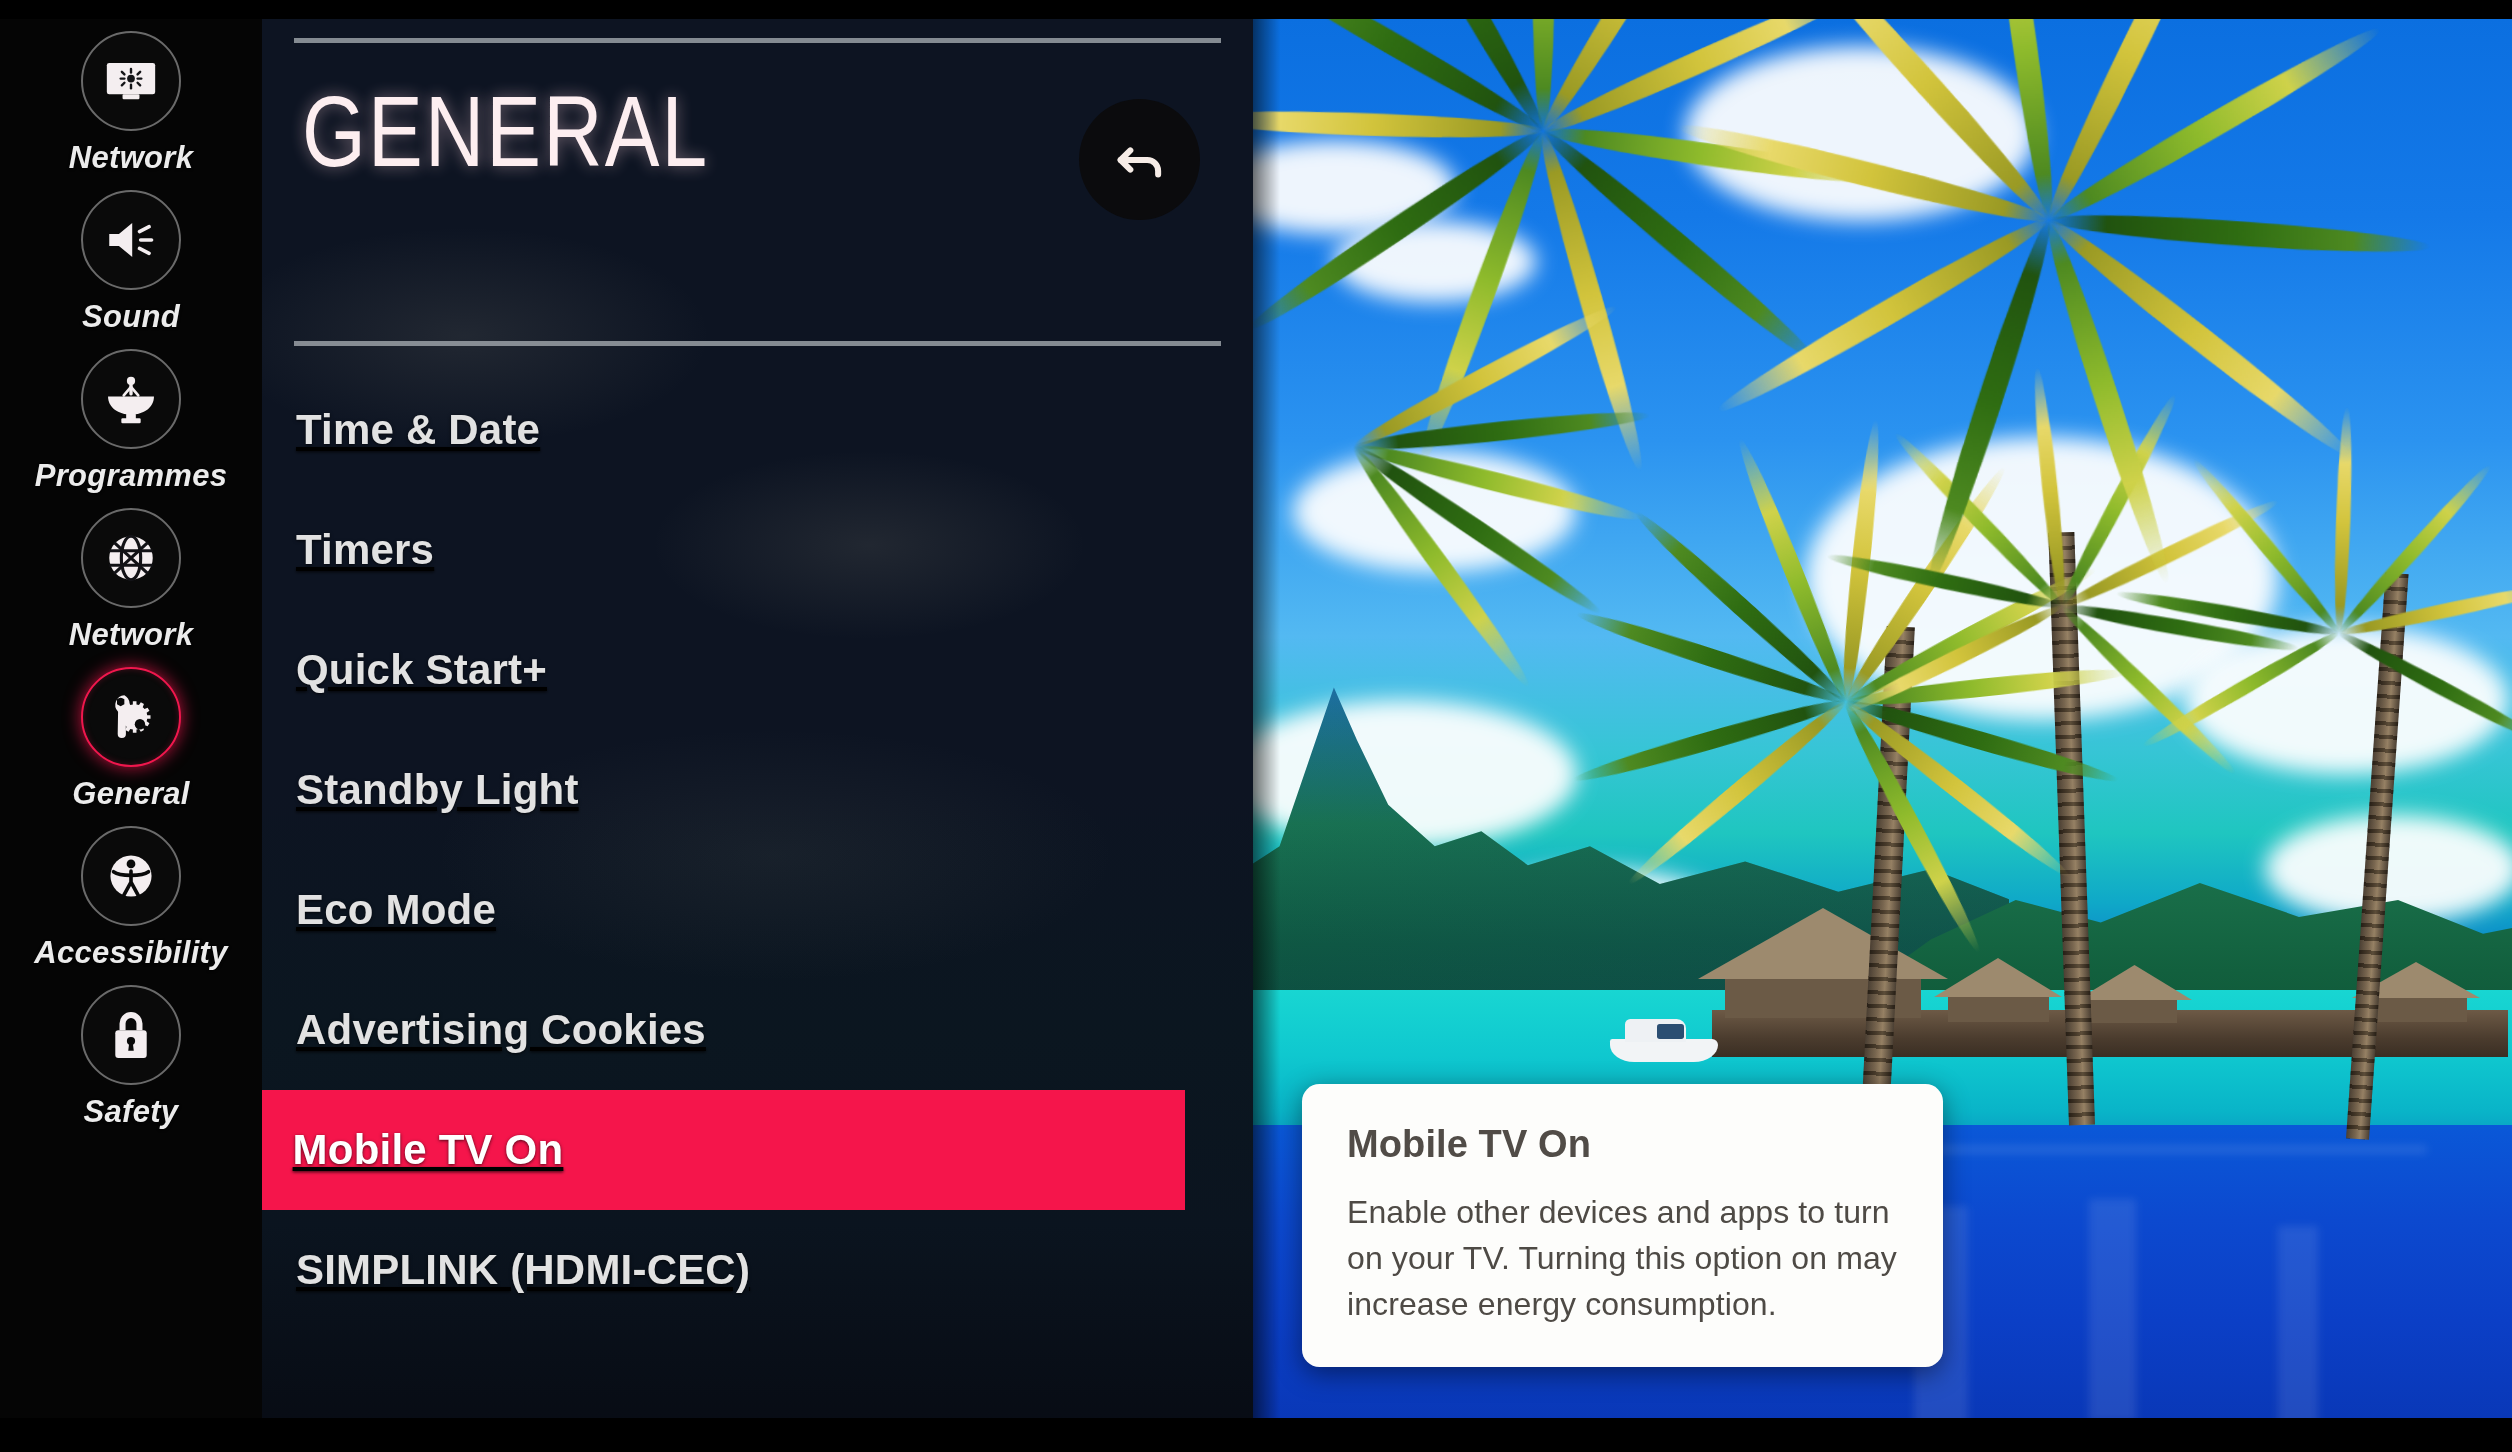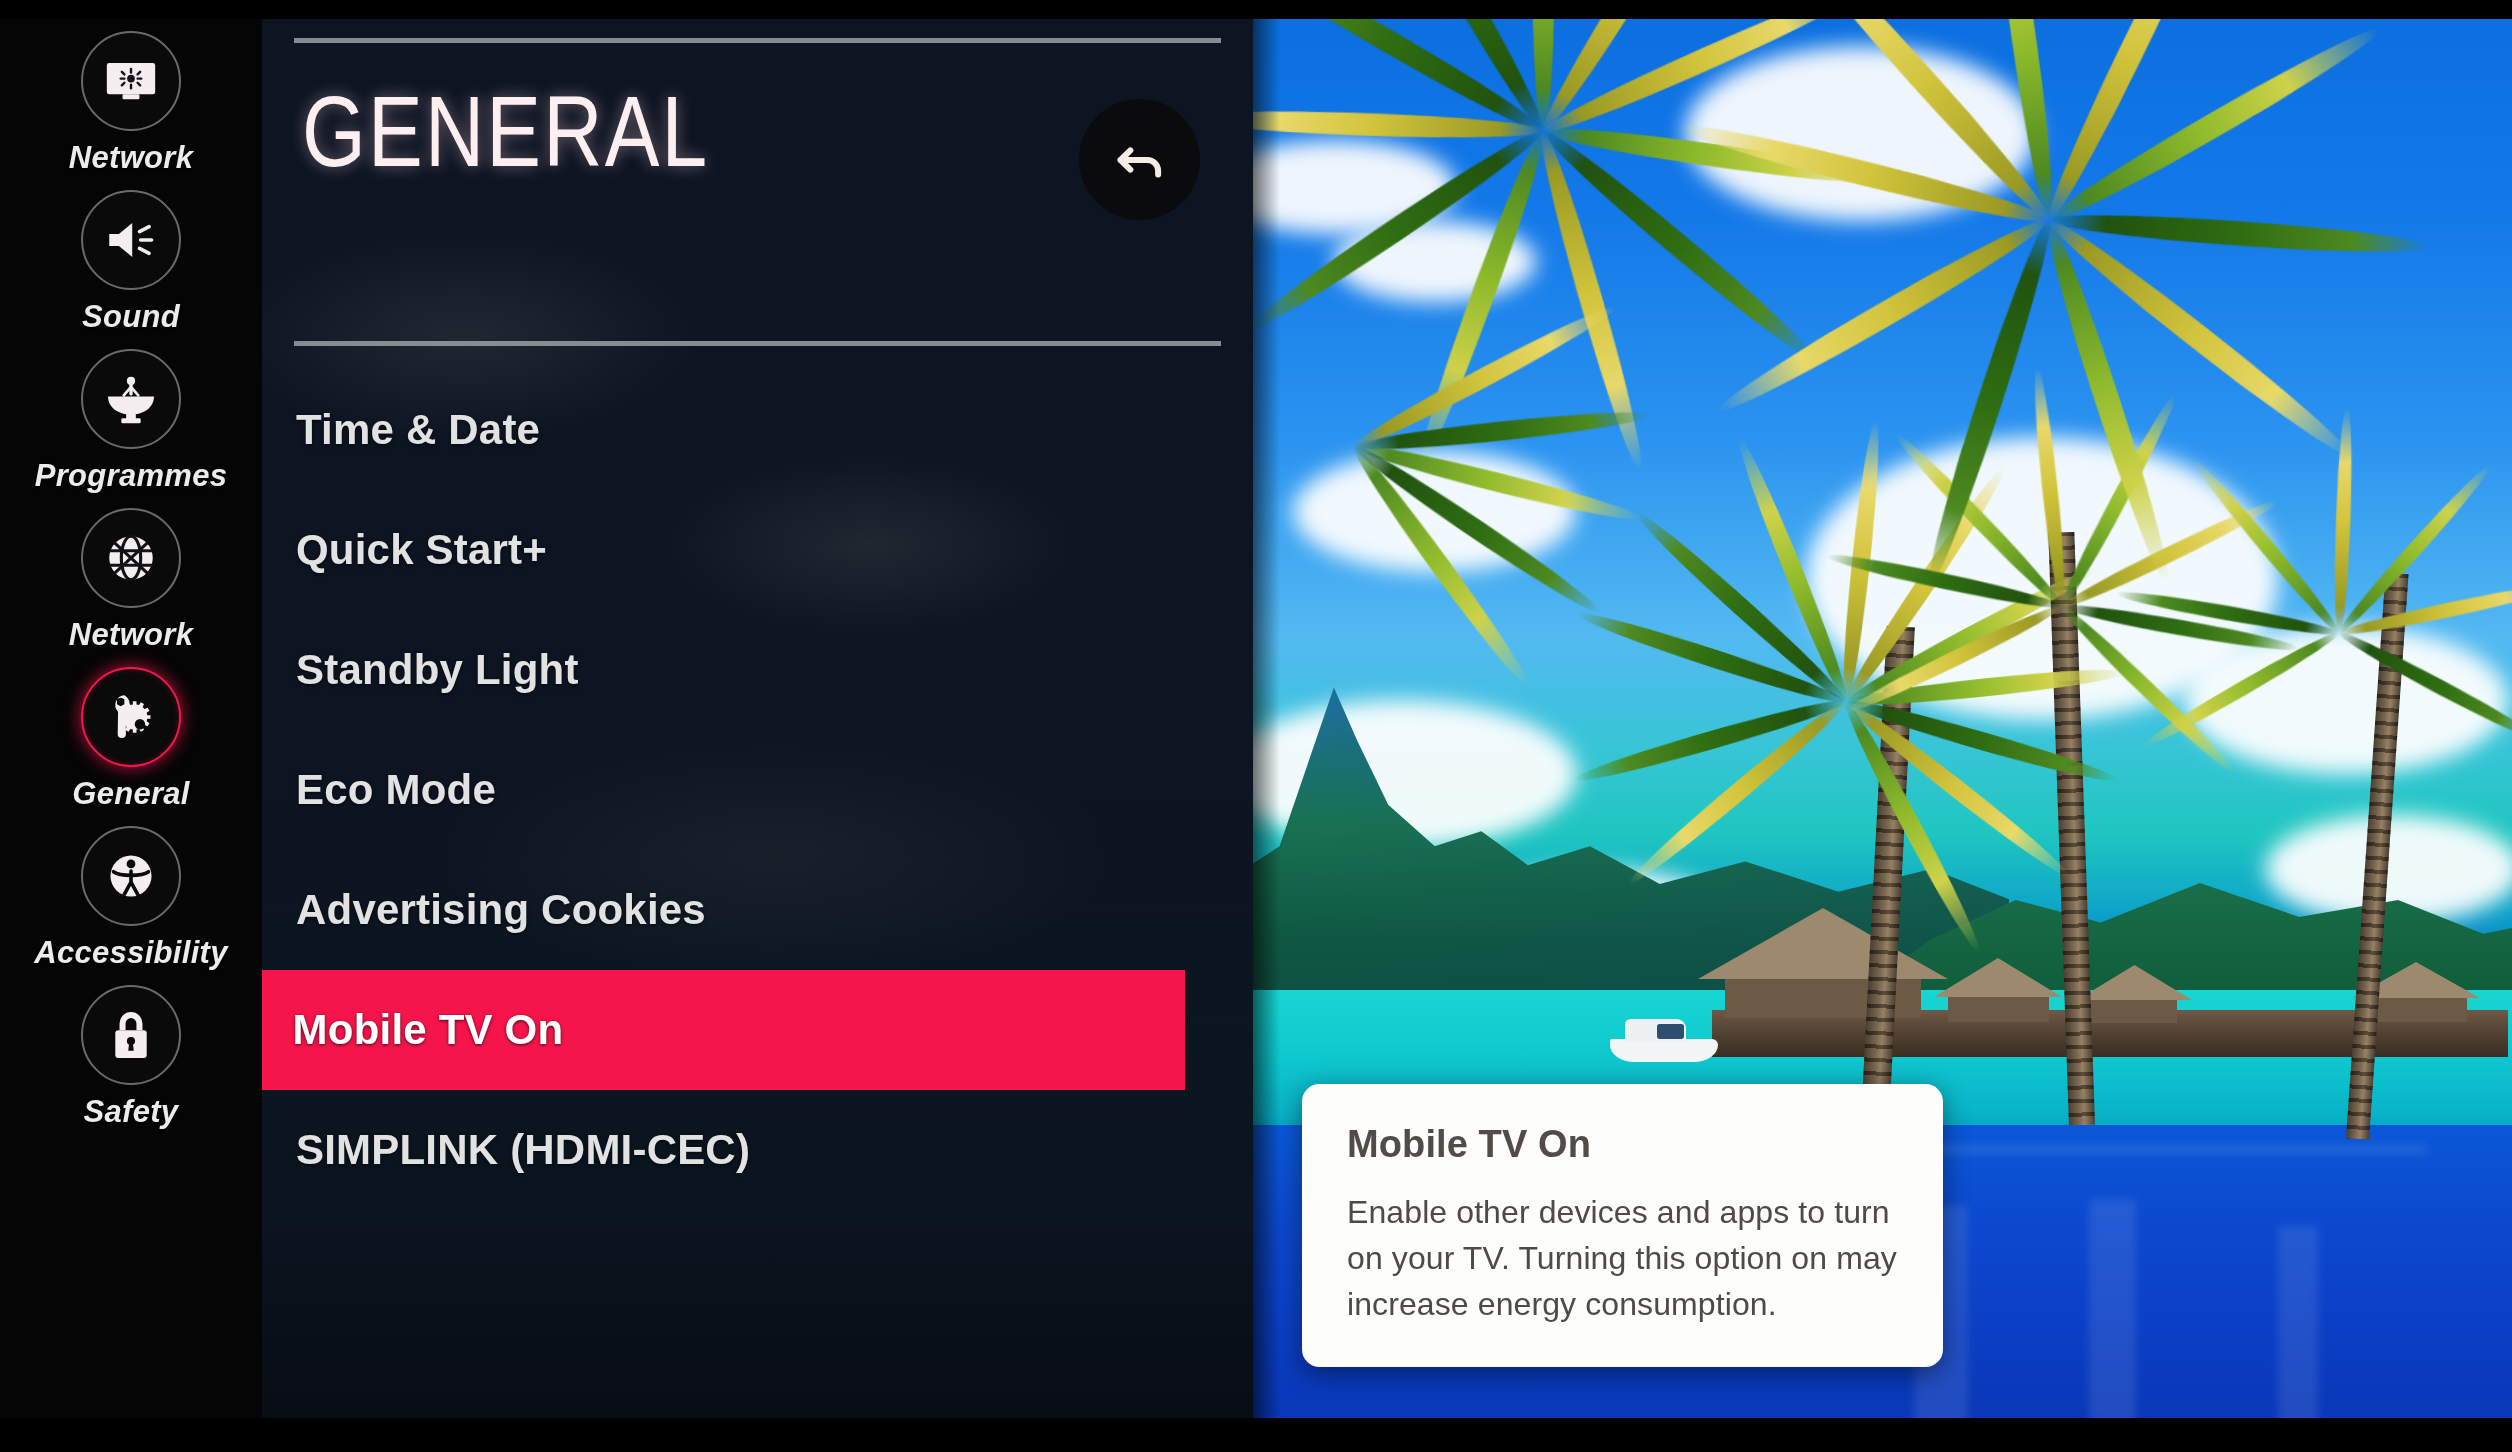--- a/index.html
+++ b/index.html
@@ -147,21 +147,21 @@
 
   
   #input-status {
     position:absolute; left:0; top:1302px; width:991px;
     text-align:center; padding-right:27px;
     color:#6e7276; font-size:34px; letter-spacing:0.3px;
     opacity:.92;
   }
 
   
-  #menu-list { position:absolute; left:0; top:351px; width:1131px; }
+  #menu-list { position:absolute; left:0; top:351px; width:1131px;text-decoration:underline; }
   .menu-row {
     position:relative; height:120px;
     display:flex; align-items:center;
     padding-left:34px; padding-right:46px;
     cursor:pointer;
   }
   .menu-label {
     font-size:42px; font-weight:700; color:#e2e2e2;
     letter-spacing:0.2px;
     text-shadow:0 1.3px 3.4px rgba(0,0,0,.7);
@@ -385,20 +385,23 @@
 
       <div class="menu-row">
         <span class="menu-label">Time &amp; Date</span>
         <span class="row-right">
           <svg class="chev" viewBox="0 0 48 48">
             <path d="M11 30 L24 18 L37 30"></path>
           </svg>
         </span>
       </div>
 
+      <div class="menu-row">
+        <span class="menu-label">Timers</span>
+      </div>
 
       <div class="menu-row">
         <span class="menu-label">Quick Start+</span>
         <span class="row-right">
           <span class="toggle">
             <span class="knob"></span>
           </span>
         </span>
       </div>
 

